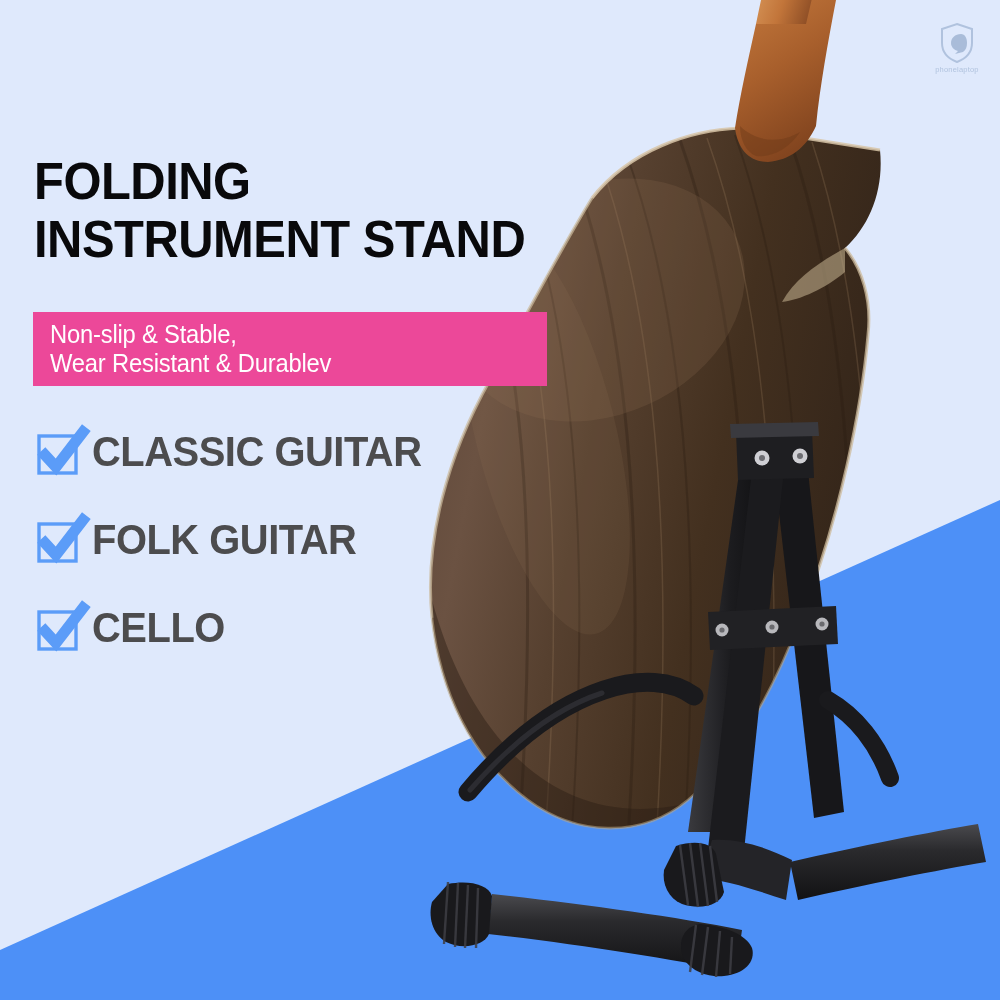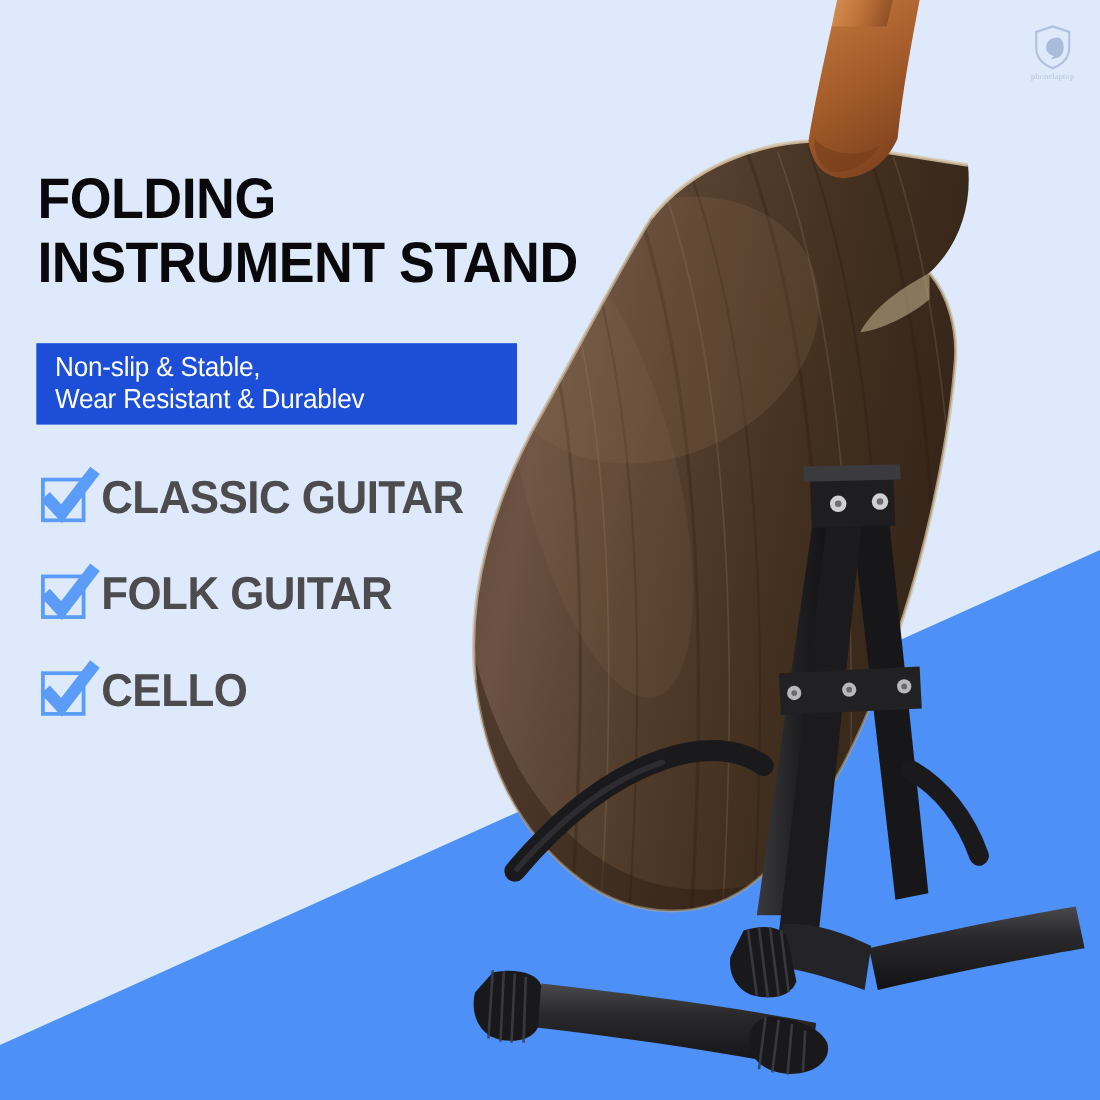--- a/index.html
+++ b/index.html
@@ -43,21 +43,21 @@
     height: 62px;
     opacity: 0.55;
     text-align: center;
   }
   .logo svg { display: block; margin: 0 auto; }
   .logo-text {
     font-size: 7.5px;
     letter-spacing: .2px;
     color: #8ba4c6;
     margin-top: 1px;
-    font-family: Liberation Serif, serif;
+    font-family: Liberation Sans, sans-serif;
   }
 
   
   .headline {
     position: absolute;
     left: 34px;
     top: 152px;
     width: 560px;
     margin: 0;
     font-family: "Liberation Sans", sans-serif;
@@ -68,23 +68,23 @@
     color: #09090b;
     transform: scaleX(0.94);
     transform-origin: left top;
   }
 
   
   .subtitle-banner {
     position: absolute;
     left: 33px;
     top: 312px;
-    width: 437px;
+    width: 514px;
     height: 74px;
-    background: #1d4ed8;
+    background: #ec4899;
     box-sizing: border-box;
     padding: 8px 0 0 17px;
   }
   .subtitle-line {
     color: #ffffff;
     font-size: 25px;
     line-height: 29px;
     font-weight: 400;
     letter-spacing: -0.2px;
     white-space: nowrap;

